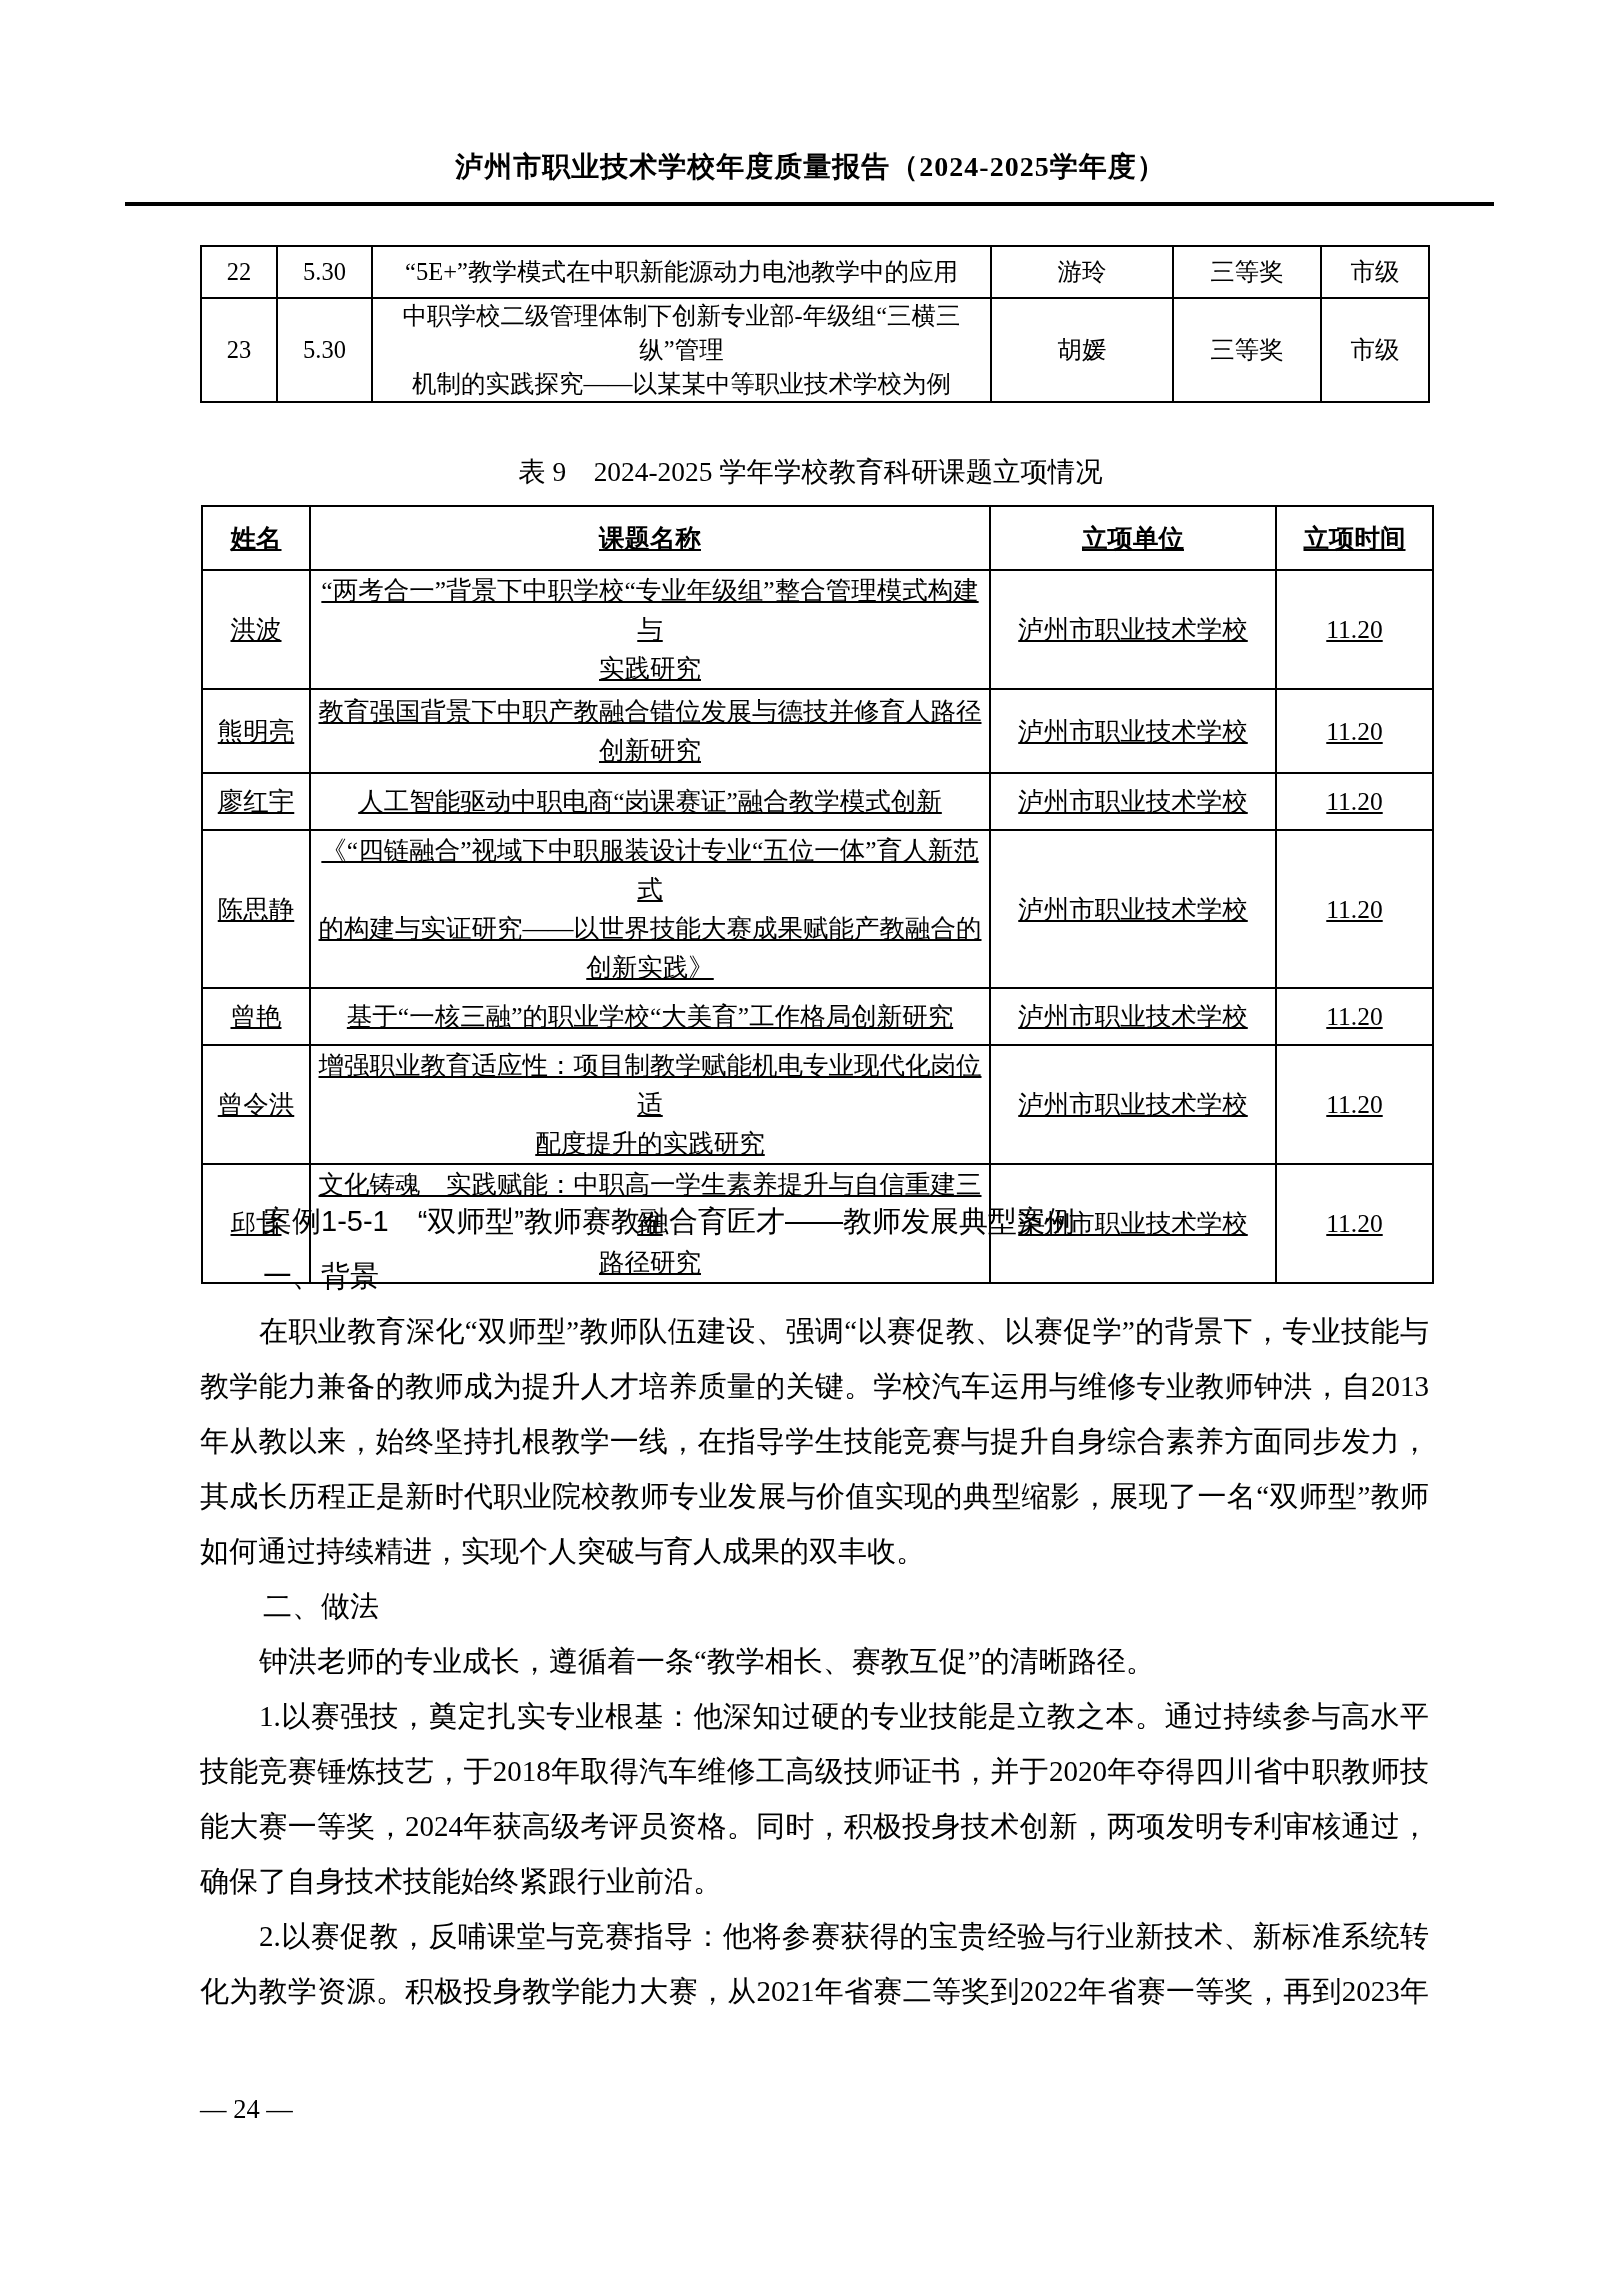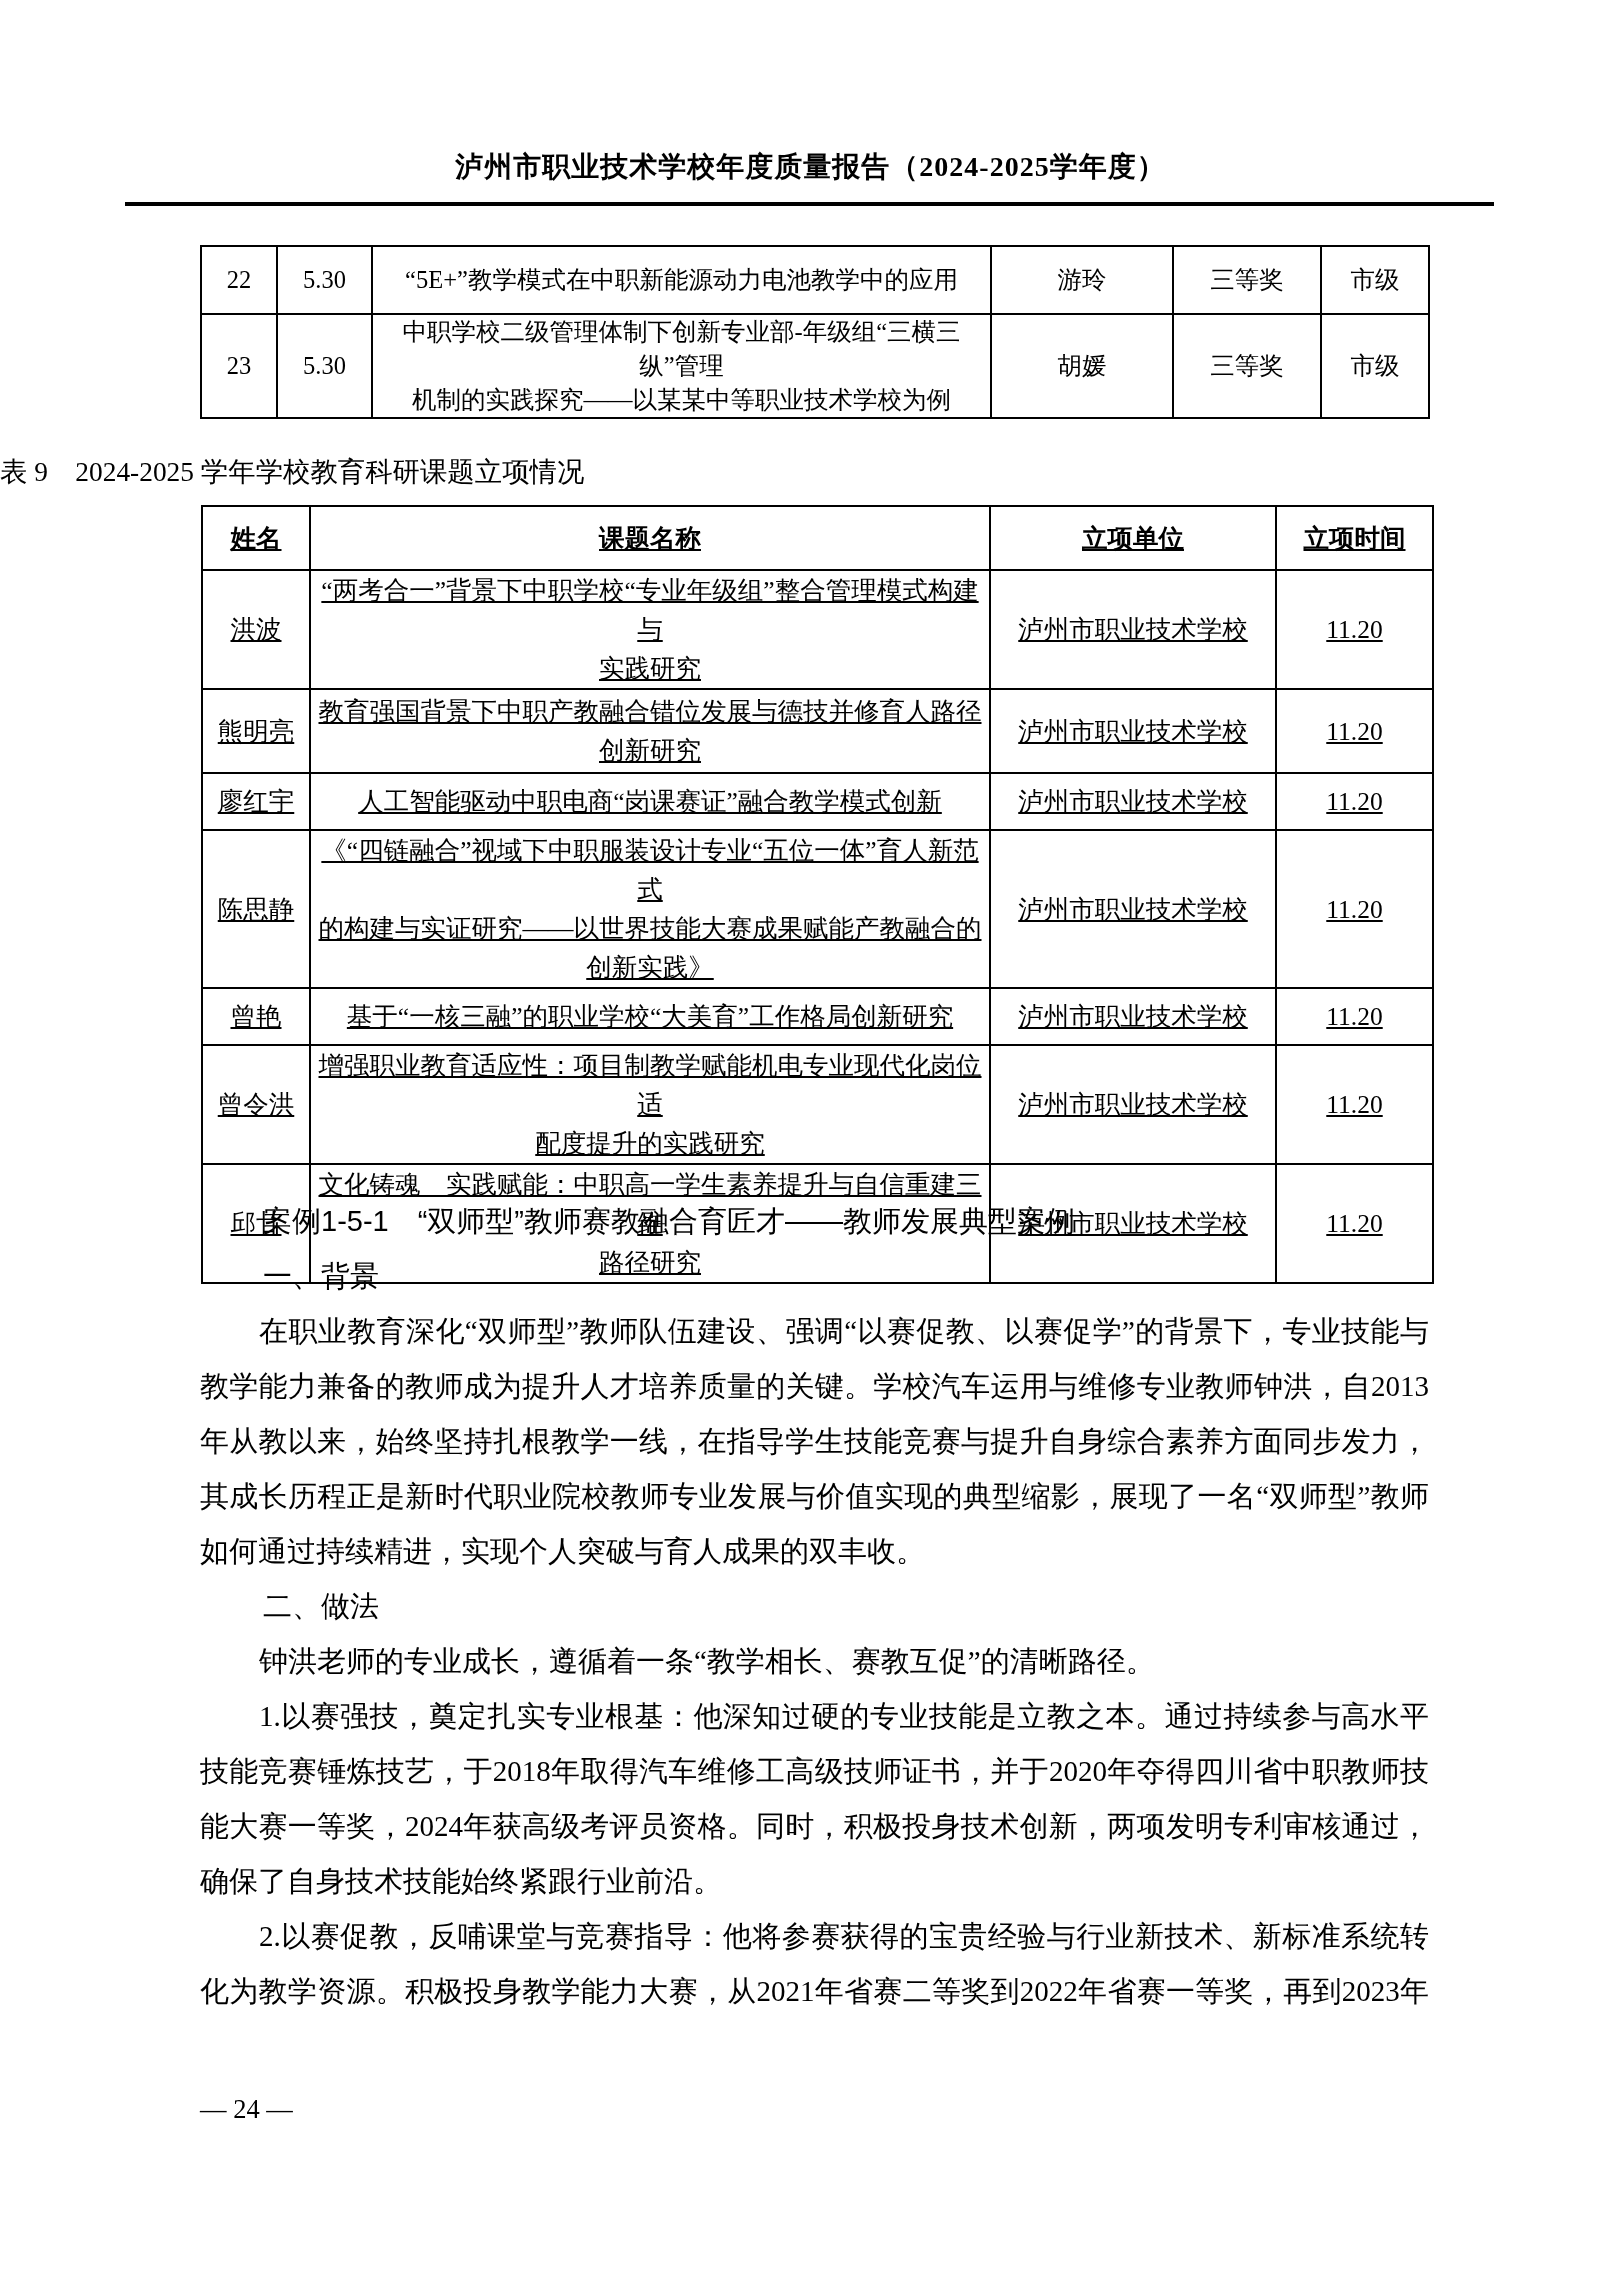--- a/index.html
+++ b/index.html
@@ -19,37 +19,37 @@
   .header-rule{
     position:absolute;top:202px;left:125px;width:1369px;height:3.9px;
     background:#000000;
   }
   
   table{border-collapse:collapse;table-layout:fixed;}
   td{border:2px solid #000000;text-align:center;vertical-align:middle;
      padding:0 5.9px;overflow:hidden;}
   .awards{position:absolute;left:200px;top:245px;width:1229px;font-size:24.5px;}
   .awards td{line-height:34px;}
-  .awards tr:nth-child(1){height:68px;}
+  .awards tr:nth-child(1){height:52px;}
   .awards tr:nth-child(2){height:76px;}
   .awards tr:nth-child(3){height:69px;}
   .t9{position:absolute;left:201px;top:505px;width:1231px;font-size:25.5px;}
   .t9 td{line-height:39px;text-decoration:underline;}
   .t9 tr:nth-child(1){height:64px;}
   .t9 tr:nth-child(1) td{font-weight:bold;}
   .t9 tr:nth-child(2){height:84px;}
   .t9 tr:nth-child(3){height:84px;padding-left:20px;}
   .t9 tr:nth-child(4){height:57px;padding-left:41px;}
   .t9 tr:nth-child(5){height:120px;}
   .t9 tr:nth-child(6){height:57px;}
   .t9 tr:nth-child(7){height:84px;}
   .t9 tr:nth-child(8){height:84px;}
   .caption{
     position:absolute;top:453px;left:0;width:100%;
-    font-size:27.4px;line-height:39px;
+    text-align:center;font-size:27.4px;line-height:39px;
   }
   
   .case{
     position:absolute;left:200px;top:1194px;width:1229px;
     font-size:29px;
   }
   .case .ln{height:55px;line-height:55px;white-space:nowrap;}
   .case .wrapln{height:55px;line-height:55px;}
   .case .h1{
     font-family:"Liberation Sans", sans-serif;

